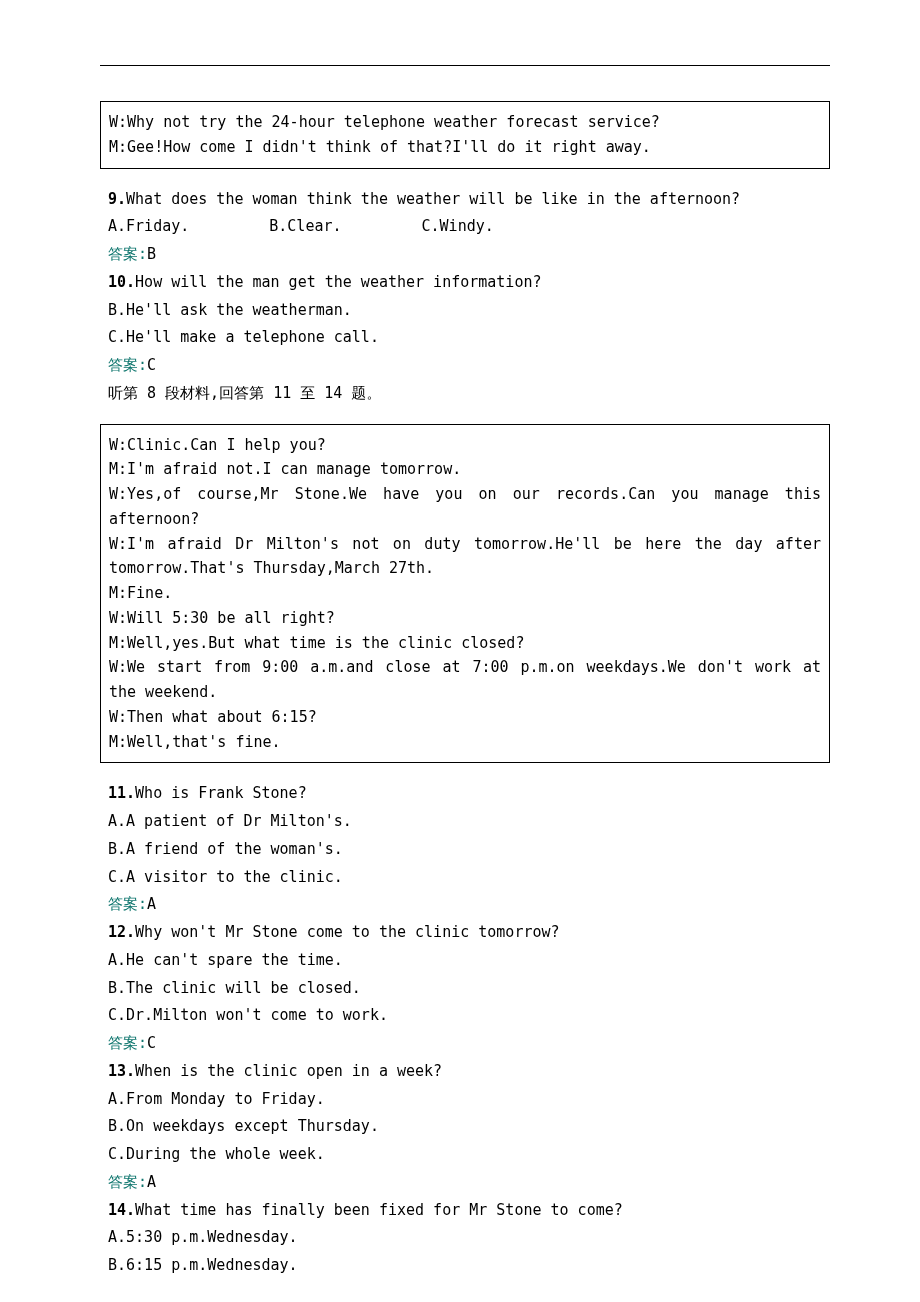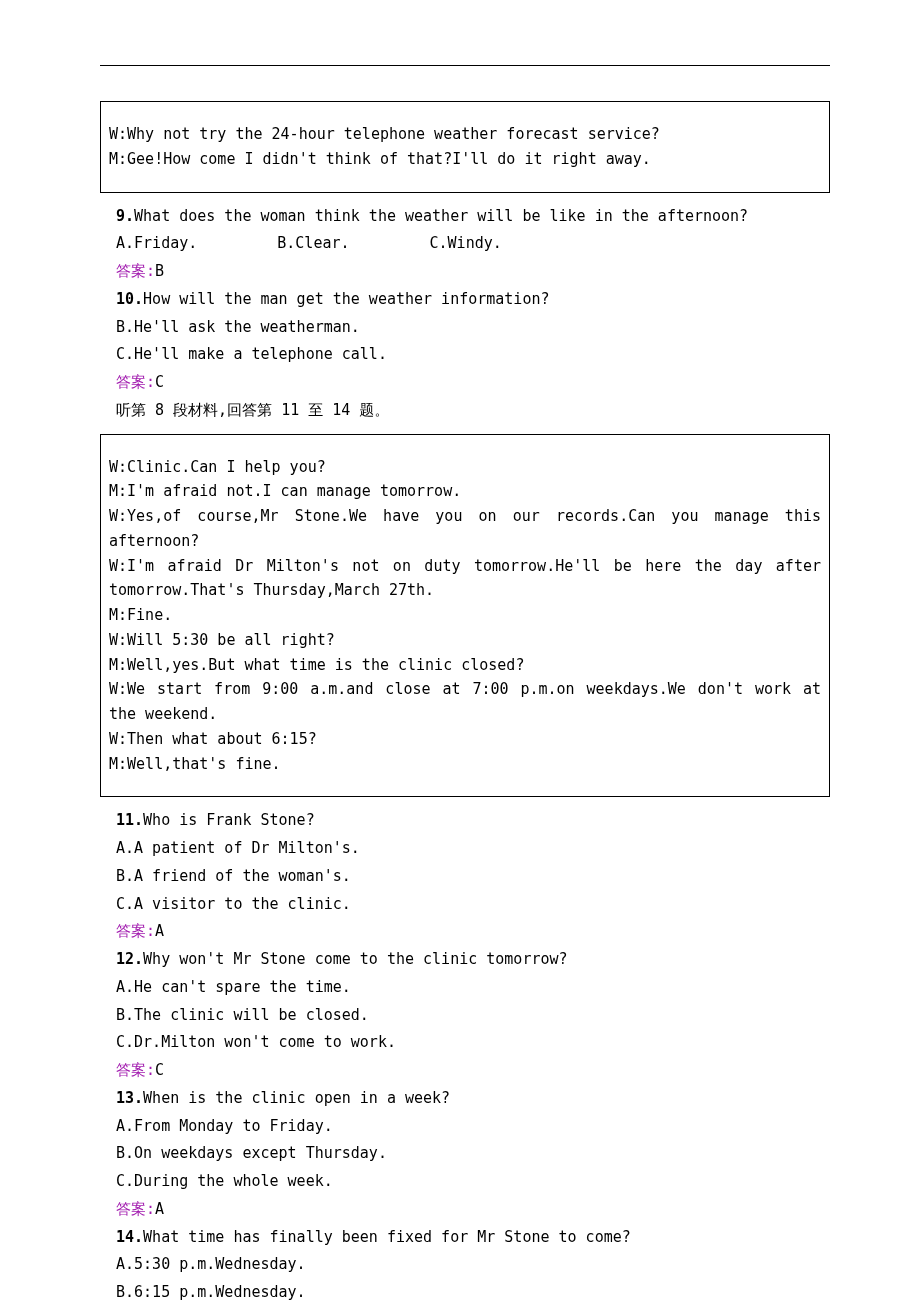--- a/index.html
+++ b/index.html
@@ -1,21 +1,21 @@
 <!DOCTYPE html>
 <html><head>
 <meta charset="utf-8">
 <style>
 body{margin:0;background:#fff;font-family:"SimSun","NSimSun","Microsoft YaHei",monospace;font-size:15px;line-height:1.65;color:#000}
 .page{width:920px;margin:0 auto;padding:55px 90px 30px 100px;box-sizing:border-box}
 .hr{border:none;border-top:1.5px solid #000;margin:10px 0 35px}
-.box{border:1.5px solid #000;padding:20px 8px;margin:11px 0}
-.q{margin:3px 16px}
+.box{border:1.5px solid #000;padding:8px 8px;margin:18px 0}
+.q{margin:3px 8px}
 .bold{font-weight:bold}
-.ans{color:#a21caf}
+.ans{color:#0f766e}
 .opt{display:inline-block;margin-right:80px}
 </style>
 </head>
 <body>
 
 <div class="page">
 <hr class="hr">
 
 <div class="box">
 <div>W:Why not try the 24-hour telephone weather forecast service?</div>

